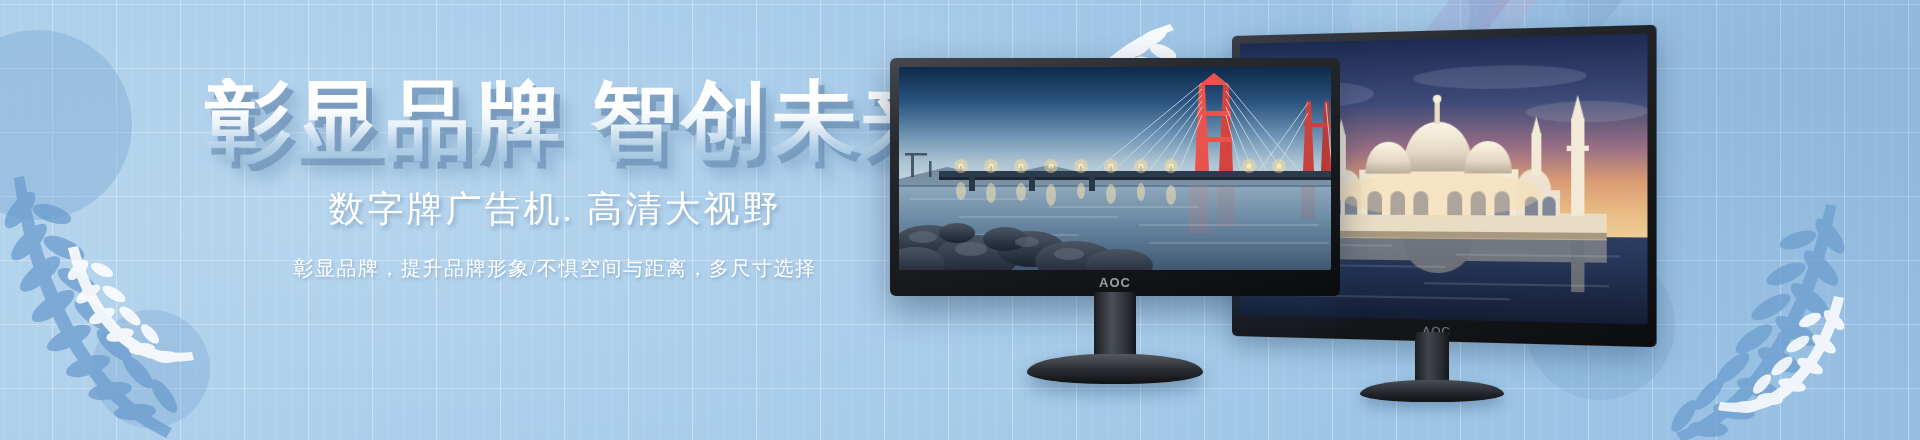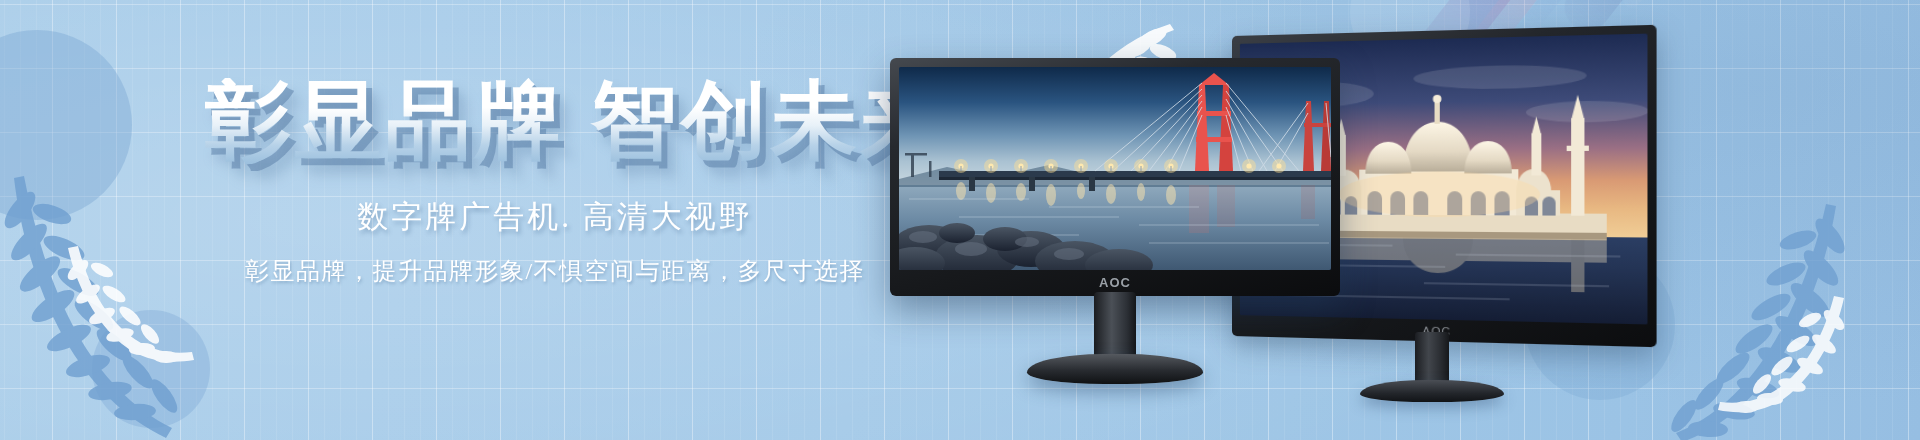--- a/index.html
+++ b/index.html
@@ -102,36 +102,35 @@
   }
   .headline .gap { display: inline-block; width: 26px; }
 
   .subtitle {
     position: absolute;
     left: 205px;
     top: 190px;
     width: 700px;
     text-align: center;
     font-family: "Liberation Serif", "DejaVu Serif", serif;
-    font-size: 31px;
+    font-size: 36px;
     line-height: 1.1;
     letter-spacing: 3px;
     color: #ffffff;
     white-space: nowrap;
     text-shadow: 2px 3px 4px rgba(75,112,152,0.45);
-    margin-top: 10px;
   }
   .tagline {
     position: absolute;
     left: 205px;
     top: 255px;
     width: 700px;
     text-align: center;
     font-family: "Liberation Serif", "DejaVu Serif", serif;
-    font-size: 24px;
+    font-size: 20px;
     letter-spacing: 1.5px;
     color: #ffffff;
     white-space: nowrap;
     text-shadow: 1px 2px 3px rgba(75,112,152,0.40);
   }
 
   
   .monitor { position: absolute; }
 
   

